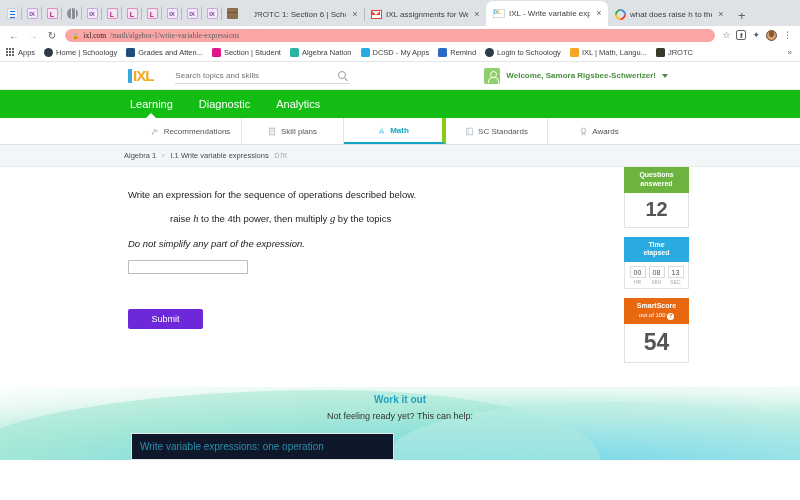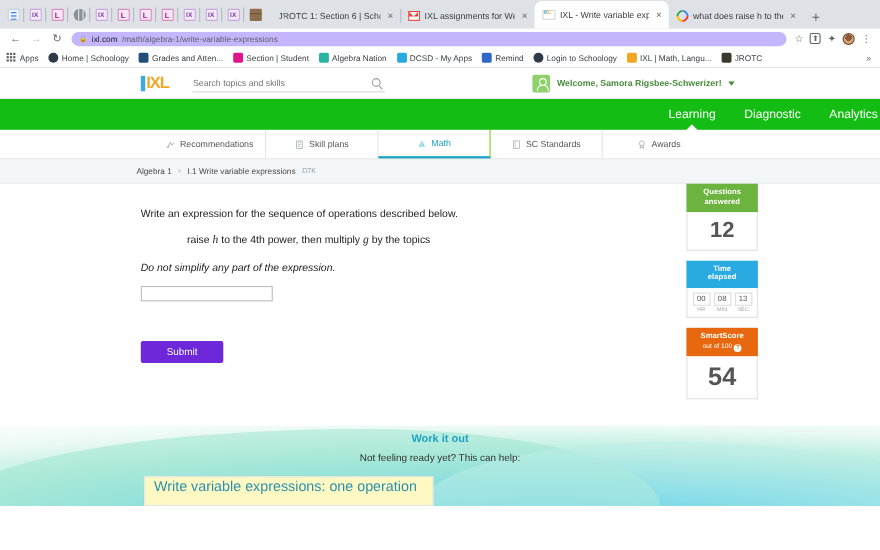--- a/index.html
+++ b/index.html
@@ -97,23 +97,23 @@
     transform: rotate(45deg);
   }
 
   .toolbar {
     height: 18px; background: #fff; display: flex; align-items: center;
     gap: 7px; padding: 0 8px;
   }
   .nav-ico { font-size: 10px; color: #5f6368; width: 12px; text-align: center; }
   .nav-ico.dim { color: #bdc1c6; }
   .omnibox {
-    flex: 1; height: 13px; background: #c4b5fd; border-radius: 7px;
+    flex: 1; height: 13px; background: #fca5a5; border-radius: 7px;
     display: flex; align-items: center; gap: 4px; padding: 0 7px;
-    font-size: 7.5px; color: #202124;
+    font-size: 7.5px; color: #202124; font-family: Liberation Serif, serif;
   }
   .lock { font-size: 6px; color: #5f6368; }
   .url-host { color: #202124; }
   .url-path { color: #5f6368; }
   .tb-right { display: flex; align-items: center; gap: 6px; }
   .tb-btn { font-size: 9px; color: #5f6368; }
   .tb-sq { width: 10px; height: 10px; border: 1px solid #5f6368; border-radius: 2px;
            font-size: 7px; line-height: 9px; text-align: center; color: #5f6368; }
   .avatar-btn {
     width: 11px; height: 11px; border-radius: 50%;
@@ -168,41 +168,41 @@
                         border-radius: 50%; }
   .welcome-av::after { content: ""; position: absolute; left: 3.5px; top: 9px;
                        width: 9px; height: 5px; border: 1.3px solid #fff;
                        border-bottom: none; border-radius: 5px 5px 0 0; }
   .welcome-txt { font-size: 8px; color: #4a8c3f; font-weight: bold; }
   .caret-dn { width: 0; height: 0; border-left: 3px solid transparent;
               border-right: 3px solid transparent; border-top: 4px solid #4a8c3f; }
 
   .greenbar {
     height: 28px; background: #14bd14; display: flex; align-items: center;
-    padding-left: 128px; gap: 22px; position: relative; justify-content: flex-end;
+    padding-left: 128px; gap: 22px; position: relative;
   }
   .greennav { font-size: 11px; color: #fff; position: relative; padding: 0 2px; }
   .greennav.active::after {
     content: ""; position: absolute; left: 50%; bottom: -9px; transform: translateX(-50%);
     width: 0; height: 0; border-left: 6px solid transparent;
     border-right: 6px solid transparent; border-bottom: 6px solid #fff;
   }
 
   .subtabs {
     height: 27px; background: #fff; display: flex; align-items: stretch;
     padding-left: 140px; border-bottom: 1px solid #e0e0e0;
   }
   .subtab {
     width: 102px; display: flex; align-items: center; justify-content: center;
     gap: 4px; font-size: 8px; color: #555; position: relative;
     border-right: 1px solid #e4e4e4;
   }
   .subtab:last-child { border-right: none; }
   .subtab.active { color: #13a4c4; border-bottom: 2px solid #13a4c4;
-                   font-weight: normal; border-right: 1px solid #84cc16; }
+                   font-weight: bold; border-right: 4px solid #84cc16; }
   .st-ico { width: 9px; height: 9px; opacity: .75; }
 
   .breadcrumb {
     height: 22px; background: #f3f6f8; display: flex; align-items: center;
     padding-left: 124px; gap: 6px; font-size: 7.5px; color: #4a4a4a;
     border-bottom: 1px solid #e6eaed;
   }
   .bc-sep { color: #9aa6ad; font-size: 7px; }
   .bc-code { color: #9aa6ad; font-size: 6.5px; }
 
@@ -265,22 +265,22 @@
     position: absolute; right: -8%; bottom: 0; width: 60%; height: 58px;
     background: #bdeee7; opacity: .5;
     border-radius: 46% 54% 0 0 / 100% 100% 0 0;
   }
   .wo-title { position: relative; text-align: center; font-size: 10px; color: #22a3c4;
               font-weight: bold; padding-top: 7px; }
   .wo-sub { position: relative; text-align: center; font-size: 9px; color: #333;
             margin-top: 6px; }
   .wo-card {
     position: relative; margin: 12px 0 0 131px; width: 263px; height: 27px;
-    background: #fef9c3; border: 1px solid #e6e6e6; display: flex; 
-    padding-left: 8px; font-size: 13px; color: #2a8fae;
+    background: #0f172a; border: 1px solid #e6e6e6; display: flex; align-items: center;
+    padding-left: 8px; font-size: 10px; color: #2a8fae;
     box-shadow: 0 1px 2px rgba(0,0,0,.05);
   }
 </style>
 </head>
 <body>
 
 <div class="browser">
 
   <div class="tabstrip">
     <div class="pinned-tabs" id="pinnedTabs">

